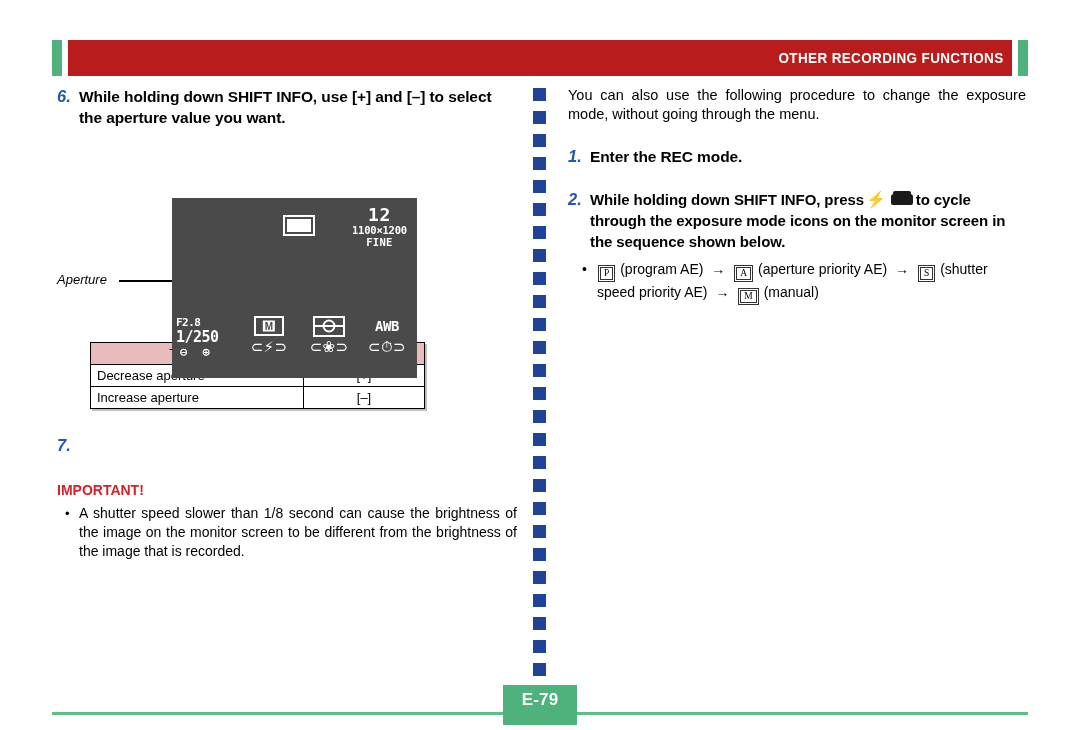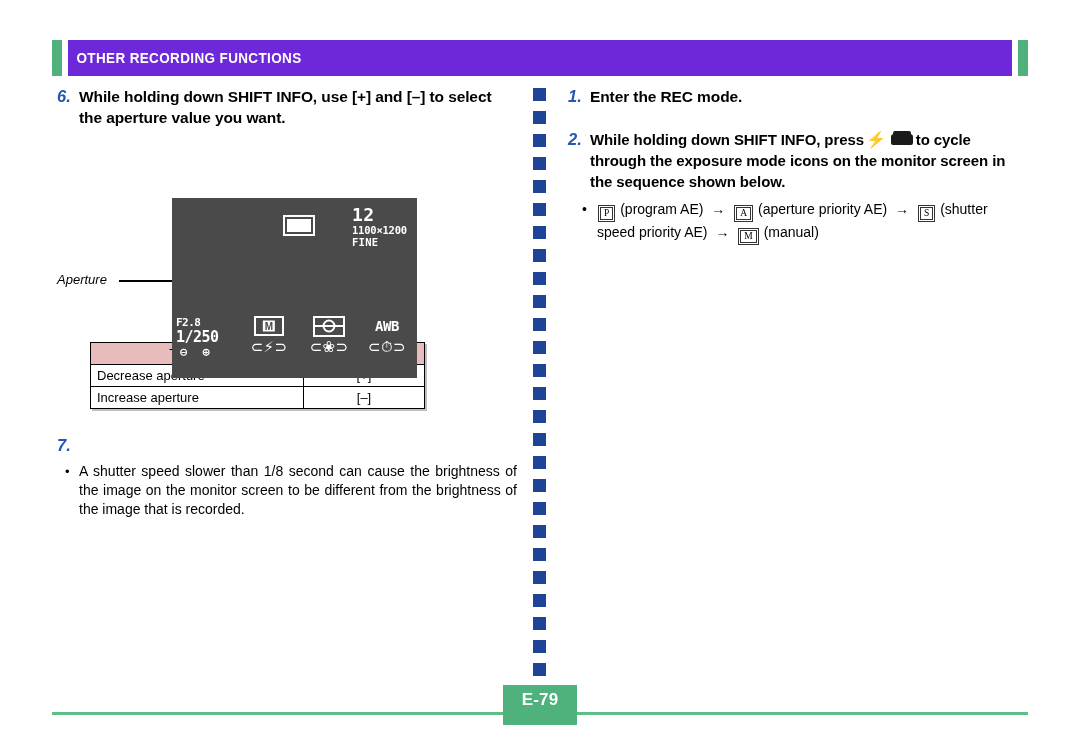--- a/index.html
+++ b/index.html
@@ -32,24 +32,24 @@
     background: #4FB27C;
   }
   .band-cap.left { left: 0; }
   .band-cap.right { right: 0; }
   .band-main {
     position: absolute;
     left: 16px;
     right: 16px;
     top: 0;
     height: 36px;
-    background: #6d28d9;
+    background: #b91c1c;
     display: flex;
     align-items: center;
-    justify-content: flex-start;
+    justify-content: flex-end;
   }
   .band-title {
     color: #ffffff;
     font-size: 14.5px;
     font-weight: bold;
     letter-spacing: 0.4px;
     transform: scaleX(0.93);
   }
 
   
@@ -137,21 +137,21 @@
   .lcd-rect-icon::after {
     content: "";
     position: absolute;
     left: 2px; top: 2px; right: 2px; bottom: 2px;
     background: #ffffff;
   }
   .lcd-count {
     position: absolute;
     right: 0;
     top: 0;
-    text-align: left;
+    text-align: center;
     color: #ffffff;
     font-family: "DejaVu Sans Mono", monospace;
   }
   .lcd-count .big {
     font-size: 18px;
     font-weight: bold;
     line-height: 18px;
     letter-spacing: 0.5px;
   }
   .lcd-count .res {
@@ -540,33 +540,35 @@
       </tr>
     </tbody>
   </table>
 
   <div style="height:26px"></div>
 
   <div class="step">
     <div class="step-num">7.</div>
   </div>
 
+  <div class="important">IMPORTANT!</div>
 
   <div class="bullet-list">
     <div class="bullet-row">
       <div class="bullet-dot">•</div>
       <div class="bullet-body">A shutter speed slower than 1/8 second can cause the brightness of the image on the monitor screen to be different from the brightness of the image that is recorded.</div>
     </div>
   </div>
 
 </div>
 
 <div class="col-right">
 
 
+  <div class="lede">You can also use the following procedure to change the exposure mode, without going through the menu.</div>
 
   <div class="step">
     <div class="step-num">1.</div>
     <div class="step-text">Enter the REC mode.</div>
   </div>
 
   <div class="gap-lg"></div>
 
   <div class="step">
     <div class="step-num">2.</div>

